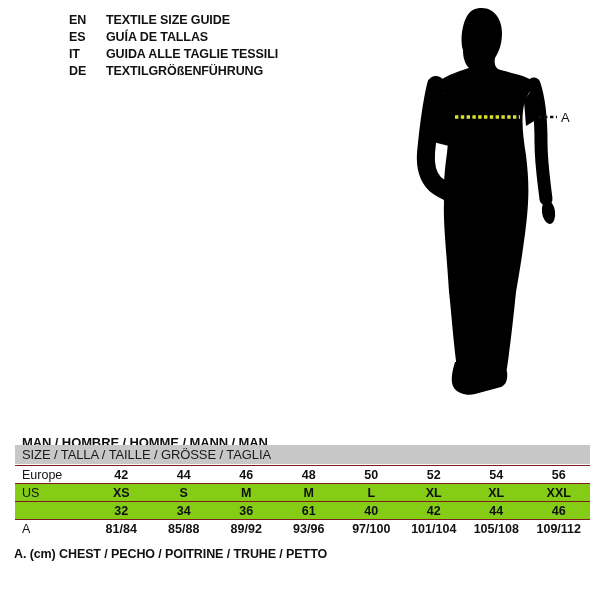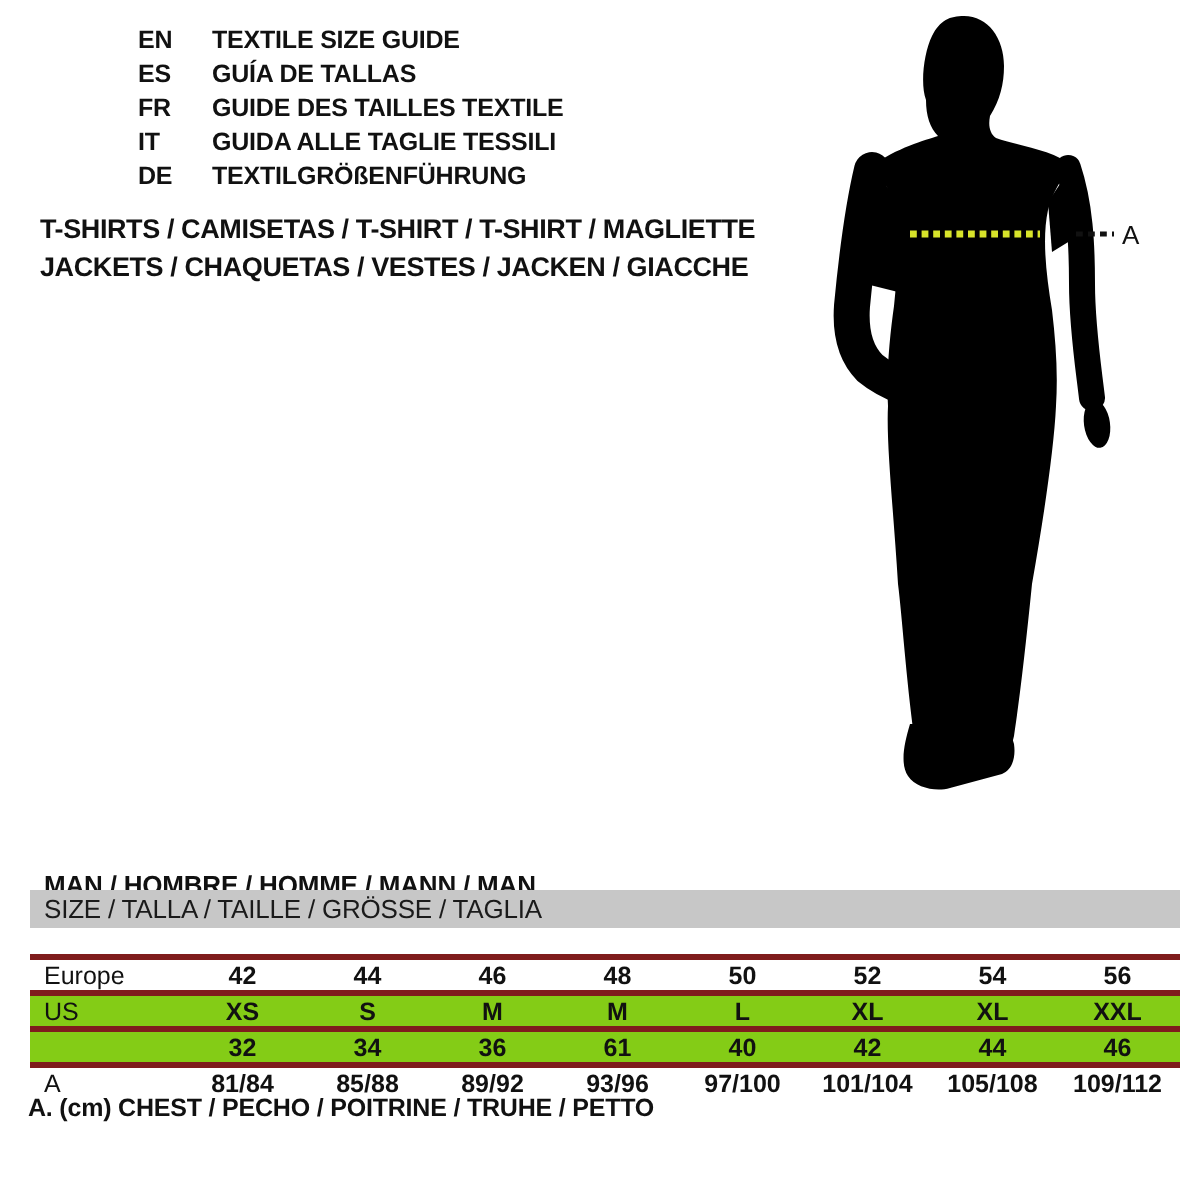--- a/index.html
+++ b/index.html
@@ -15,23 +15,23 @@
   
   .cats{position:absolute;left:20px;top:105px;
     font-size:13.5px;font-weight:700;line-height:19px;letter-spacing:-0.2px;}
   
   .figure{position:absolute;left:405px;top:6px;width:175px;height:392px;}
   
   .section-title{position:absolute;left:22px;top:417px;font-size:13px;font-weight:700;letter-spacing:-0.1px;margin-top:18px;}
   
   .size-table{position:absolute;left:15px;top:445px;width:575px;font-size:12.5px;}
   .thead{height:19px;line-height:19px;background:#c7c7c7;padding-left:7px;
-    margin-bottom:13px;font-size:13px;color:#1a1a1a;letter-spacing:-0.1px;}
+    margin-bottom:1px;font-size:13px;color:#1a1a1a;letter-spacing:-0.1px;}
   .trow{display:flex;align-items:center;height:18px;box-sizing:border-box;
-    border-top:3px solid #7f1d1d;}
+    border-top:1px solid #7f1d1d;}
   .trow.shaded{background:#84cc16;}
   .tlabel{width:75px;padding-left:7px;box-sizing:border-box;}
   .tcells{display:flex;flex:1;}
   .tcell{flex:1;text-align:center;font-weight:bold;}
   
   .footnote{position:absolute;left:14px;top:547px;font-size:12.5px;font-weight:700;letter-spacing:-0.1px;}
 </style>
 </head>
 <body>
 
@@ -42,40 +42,32 @@
       <div class="lang-row">
         <span class="lang-code">EN</span>
         <span class="lang-text">TEXTILE SIZE GUIDE</span>
       </div>
 
       <div class="lang-row">
         <span class="lang-code">ES</span>
         <span class="lang-text">GUÍA DE TALLAS</span>
       </div>
 
-      <div class="lang-row">
-        <span class="lang-code">FR</span>
-        <span class="lang-text">GUIDE DES TAILLES TEXTILE</span>
-      </div>
 
       <div class="lang-row">
         <span class="lang-code">IT</span>
         <span class="lang-text">GUIDA ALLE TAGLIE TESSILI</span>
       </div>
 
       <div class="lang-row">
         <span class="lang-code">DE</span>
         <span class="lang-text">TEXTILGRÖßENFÜHRUNG</span>
       </div>
     </div>
 
-  <div class="cats">
-    <div>T-SHIRTS / CAMISETAS / T-SHIRT / T-SHIRT / MAGLIETTE</div>
-    <div>JACKETS / CHAQUETAS / VESTES / JACKEN / GIACCHE</div>
-  </div>
 
   <svg class="figure" viewBox="0 0 175 392" xmlns="http://www.w3.org/2000/svg">
     <g fill="#000000">
 
       <path d="M 77,2
                C 89,2 97,13 97,27
                C 97,36 95,44 90,52
                C 89,57 90,61 93,63
                C 104,67 122,69 131,77
                C 125,84 121,91 119,99

